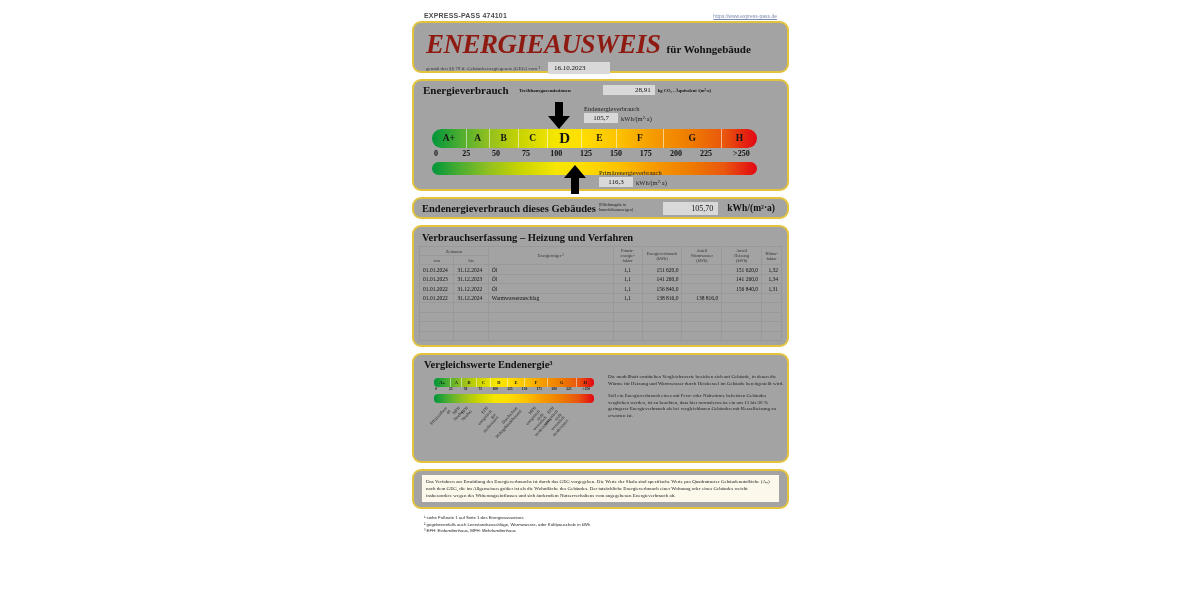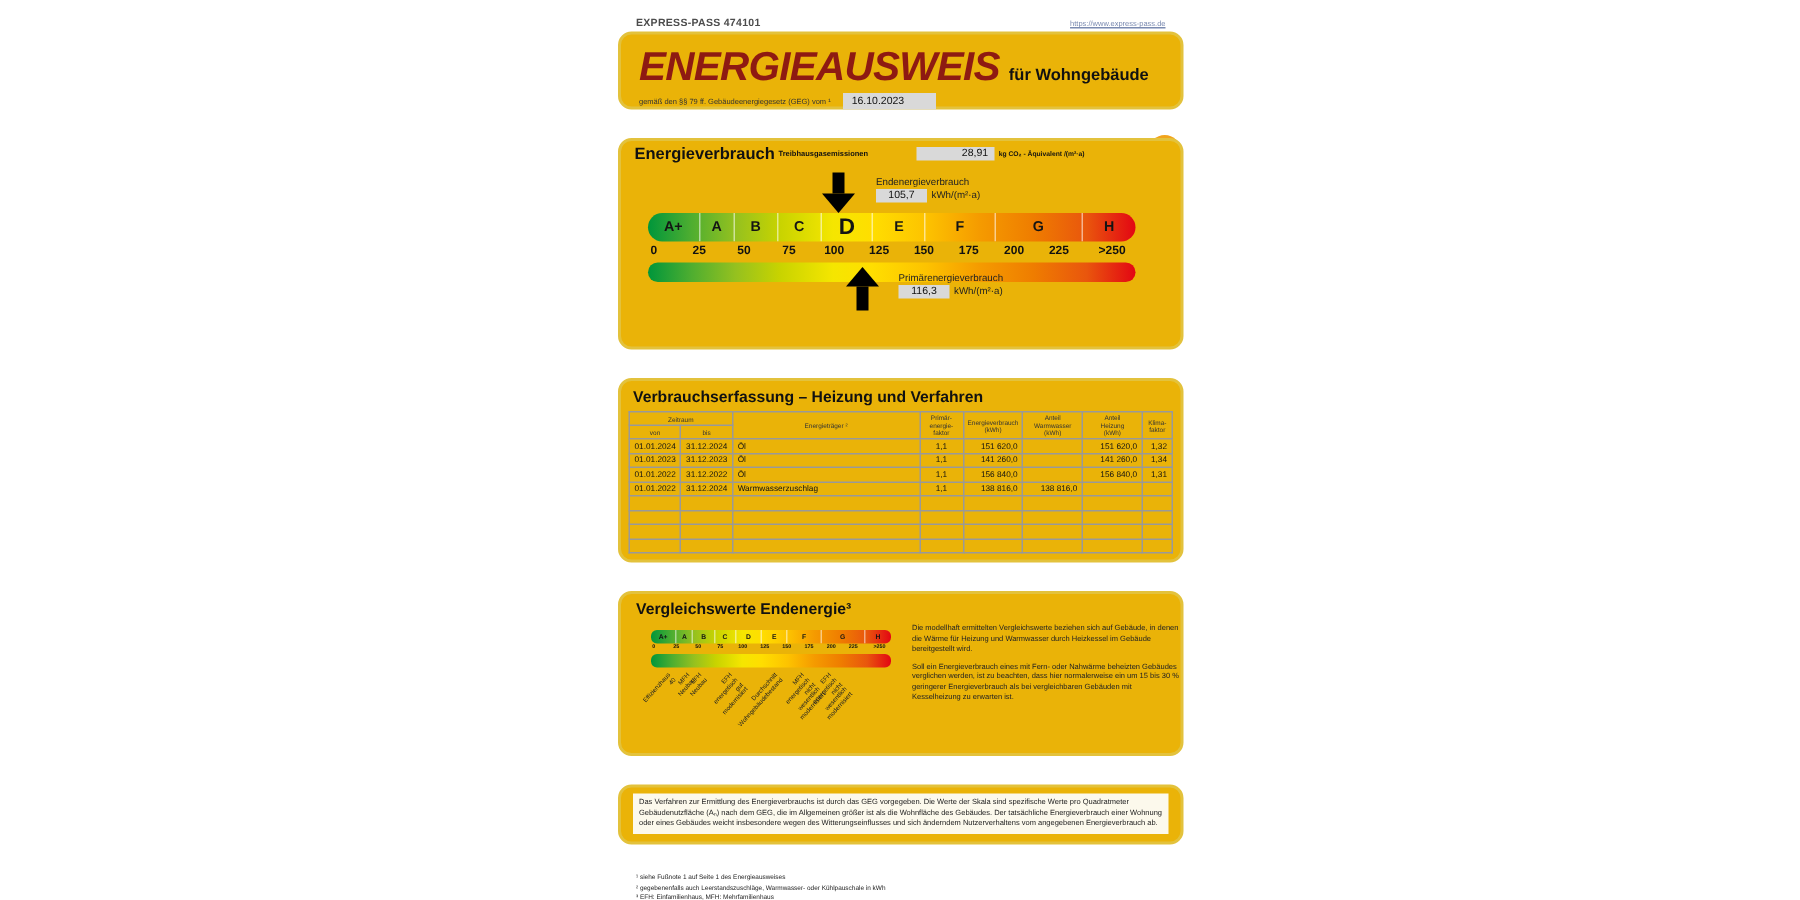--- a/index.html
+++ b/index.html
@@ -3,41 +3,41 @@
 <meta charset="utf-8">
 <style>
   * { margin:0; padding:0; box-sizing:border-box; }
   body { width:1200px; height:600px; background:#fff; font-family:"Liberation Sans",sans-serif; position:relative; overflow:hidden; color:#111; }
   .doc { position:absolute; left:412px; top:10px; width:377px; }
 
   .tophead { display:flex; justify-content:space-between; align-items:flex-end; padding:0 12px 2px 12px; height:11px; }
   .passid { font-size:7px; font-weight:bold; color:#4d4d4d; letter-spacing:.2px; }
   .toplink { font-size:5px; color:#7a8ab0; text-decoration:underline; }
 
-  .panel { border:2px solid #E3C23C; border-radius:9px; background:#eab308; margin-bottom:19px; position:relative; }
+  .panel { border:2px solid #E3C23C; border-radius:9px; background:#a3a3a3; margin-bottom:6px; position:relative;font-family:Liberation Serif, serif; }
 
   
   .titlebox { height:52px; padding:6px 12px 4px 12px; }
   .bigtitle-row { display:flex; align-items:baseline; }
   .bigtitle { font-size:27px; font-weight:bold; font-style:italic; color:#8E1A12; letter-spacing:-.5px; }
   .subtitle { font-size:11px; font-weight:bold; margin-left:6px; }
   .lawrow { display:flex; align-items:center; margin-top:2px; }
   .lawtext { font-size:5px; color:#333; }
   .valbox { background:#D9D9D9; display:inline-block; }
   .datebox { font-size:7px; padding:2px 6px; width:62px; margin-left:8px; text-align:left; }
 
   
   .secbar { width:350px; height:22px; display:flex; align-items:center; padding:0 10px; }
   .secbar-title { font-size:11px; font-weight:bold; }
   .reglabel { font-size:5px; font-weight:bold; margin-left:8px; color:#222; }
   .regbox { font-size:6px; padding:2px 5px; width:78px; margin-left:4px; text-align:center; color:#333; }
   .pagecircle { position:absolute; left:354px; top:80px; width:21px; height:21px; border-radius:50%; background:#F2A41C; color:#fff; font-size:11px; font-weight:bold; display:flex; align-items:center; justify-content:center; }
 
   
-  .chart { height:137px; position:relative; }
+  .chart { height:108px; position:relative; }
   .chart-title { position:absolute; left:9px; top:3px; font-size:11px; font-weight:bold; }
   .ghg { position:absolute; left:105px; top:4px; right:2px; display:flex; align-items:center; }
   .ghg-label { font-size:5px; font-weight:bold; }
   .ghg-box { font-size:7px; padding:1px 4px; width:52px; text-align:right; margin-left:32px; }
   .ghg-unit { font-size:4.5px; font-weight:bold; margin-left:3px; }
 
   .grad { background:linear-gradient(90deg,#00963B 0%,#4FAE30 9%,#95C11F 18%,#C8D300 27%,#F5E600 38%,#FFDE00 46%,#FDC300 57%,#F59B00 68%,#EF7D00 79%,#E9560D 90%,#E30613 100%); }
   .band1 { position:absolute; left:18px; top:48px; width:325px; height:19px; border-radius:10px; display:flex; overflow:hidden; }
   .band1 .cell { text-align:center; font-weight:bold; font-size:9.5px; line-height:19px; color:#141414; border-right:1px solid rgba(255,255,255,.55); }
   .band1 .cell:last-child { border-right:none; }
@@ -173,20 +173,27 @@
       <div class="primcluster">
         <div class="metric-label">Primärenergieverbrauch</div>
         <div class="metric-row">
           <span class="valbox metric-box">116,3</span>
           <span class="metric-unit">kWh/(m²·a)</span>
         </div>
       </div>
     </div>
   </div>
 
+  <div class="panel endbar">
+    <span class="endbar-label">Endenergieverbrauch dieses Gebäudes</span>
+    <span class="endbar-note">[Pflichtangabe in
+Immobilienanzeigen]</span>
+    <span class="valbox endbar-box">105,70</span>
+    <span class="endbar-unit">kWh/(m²·a)</span>
+  </div>
 
   <div class="panel tablebox">
     <div class="tablebox-title">Verbrauchserfassung – Heizung und Verfahren</div>
     <table>
       <colgroup>
         <col style="width:9.5%">
           <col style="width:9.5%">
           <col style="width:34.5%">
           <col style="width:8%">
         <col style="width:11%">

